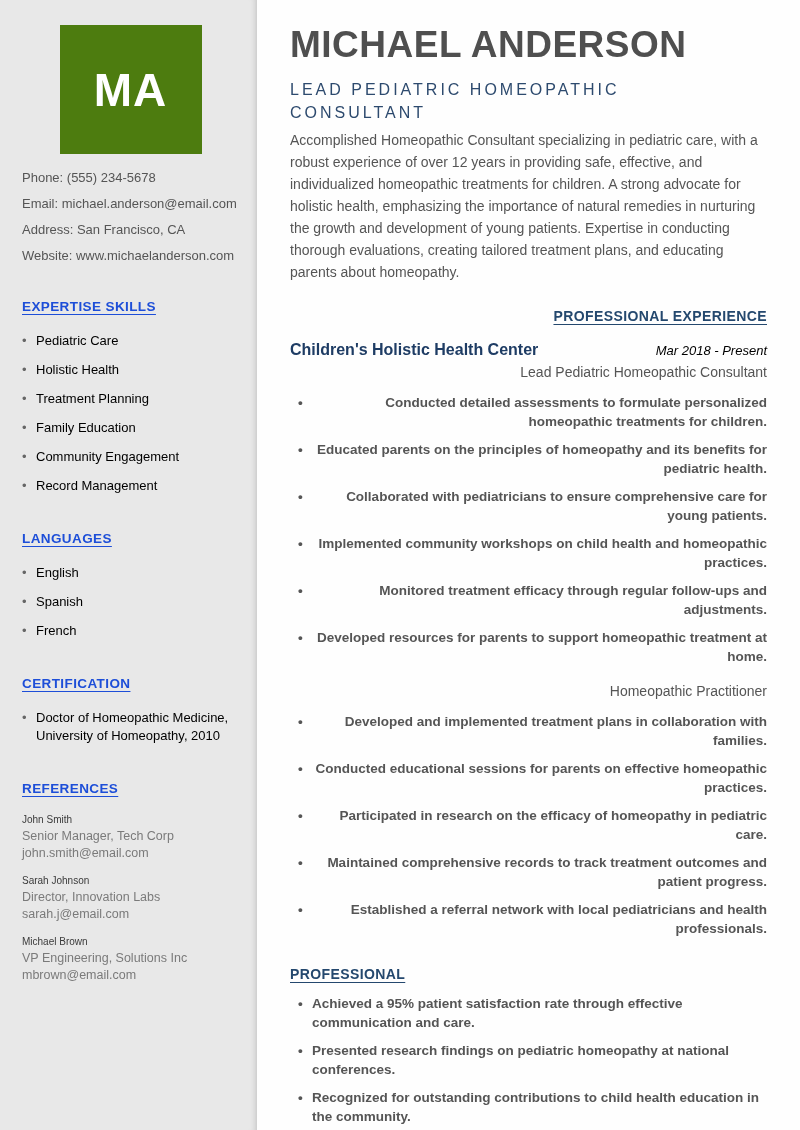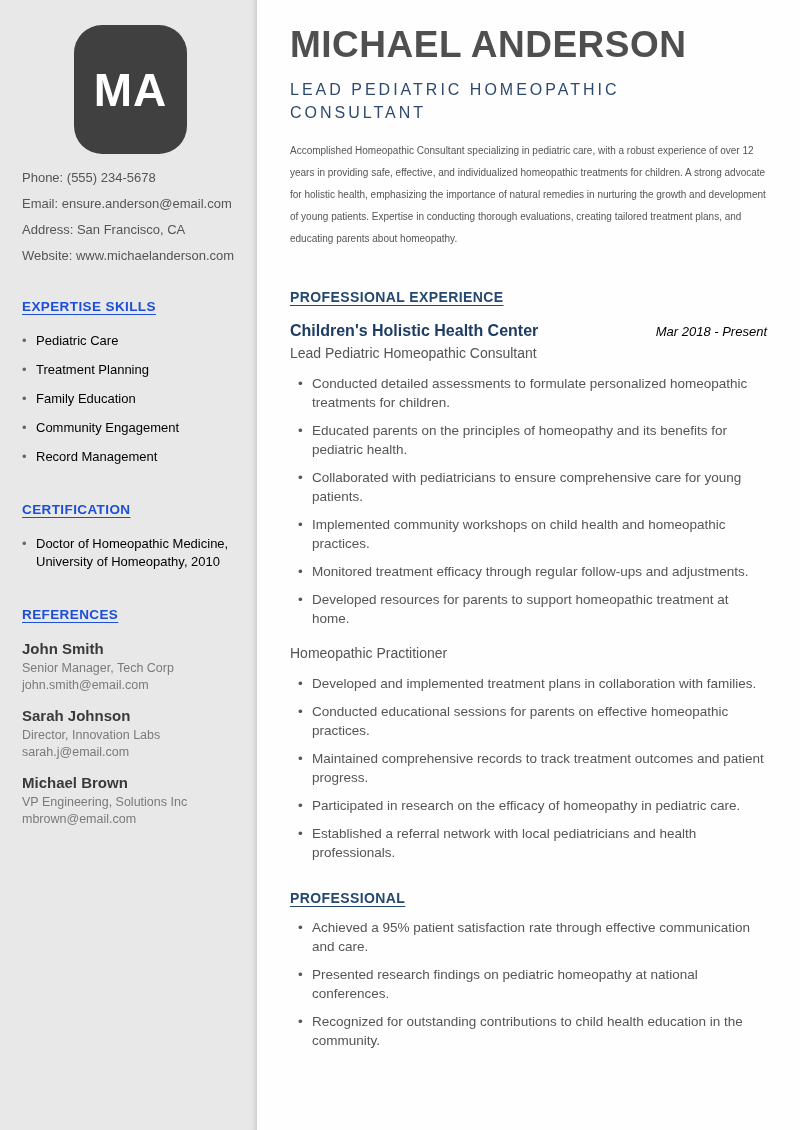--- a/index.html
+++ b/index.html
@@ -17,24 +17,24 @@
 
   
   .sidebar {
     width: 257px;
     min-width: 257px;
     background: #e8e8e8;
     box-shadow: inset -7px 0 7px -7px rgba(0,0,0,0.22);
     padding: 25px 18px 20px 22px;
   }
   .avatar {
-    width: 113px; height: 129px;
-    background: #404040;
+    width: 142px; height: 129px;
+    background: #4d7c0f;
     margin: 0 auto;
-    display: flex; align-items: center; justify-content: center; border-radius: 28px;
+    display: flex; align-items: center; justify-content: center;
   }
   .avatar-initials {
     color: #ffffff;
     font-size: 46px;
     font-weight: bold;
     letter-spacing: 1px;
   }
   .contact { margin-top: 16px; }
   .contact-line {
     font-size: 13px;
@@ -62,22 +62,22 @@
     line-height: 18px;
   }
   ul.side-list li::before {
     content: "\2022";
     position: absolute;
     left: 0; top: 0;
     color: #666666;
   }
   .ref-entry { margin-bottom: 13px; }
   .ref-name {
-    font-size: 15px;
-    font-weight: bold;
+    font-size: 10px;
+    font-weight: normal;
     color: #3a3a3a;
     margin-bottom: 3px;
   }
   .ref-role, .ref-email {
     font-size: 12.5px;
     color: #7a7a7a;
     line-height: 17px;
   }
 
   
@@ -95,34 +95,34 @@
   }
   .person-title {
     margin-top: 13px;
     font-size: 16px;
     color: #2d4a6e;
     letter-spacing: 3px;
     line-height: 1.45;
     max-width: 470px;
   }
   .summary {
-    margin-top: 16px;
-    font-size: 10px;
+    margin-top: 5px;
+    font-size: 14px;
     color: #555555;
     line-height: 22px;
   }
   .main-heading {
     font-size: 14px;
     font-weight: bold;
     color: #24486e;
     letter-spacing: 0.4px;
     text-decoration: underline;
     text-underline-offset: 3px;
   }
-  .experience-section { margin-top: 39px; }
+  .experience-section { margin-top: 25px; text-align: right; }
   .job { margin-top: 17px; }
   .job-header {
     display: flex;
     justify-content: space-between;
     align-items: baseline;
   }
   .job-company {
     font-size: 16px;
     font-weight: bold;
     color: #1e3c64;
@@ -130,21 +130,21 @@
   .job-dates {
     font-size: 13px;
     font-style: italic;
     color: #000000;
   }
   .job-role {
     margin-top: 5px;
     font-size: 14px;
     color: #555555;
   }
-  ul.main-list { list-style: none; margin-top: 13px; }
+  ul.main-list { list-style: none; margin-top: 13px; font-weight: bold; }
   ul.main-list li {
     font-size: 13.5px;
     color: #555555;
     line-height: 19px;
     padding-left: 22px;
     position: relative;
     margin-bottom: 9px;
   }
   ul.main-list li::before {
     content: "\2022";
@@ -160,36 +160,45 @@
 
 <div class="page">
 
   <aside class="sidebar">
     <div class="avatar">
       <span class="avatar-initials">MA</span>
     </div>
 
     <div class="contact">
       <div class="contact-line">Phone: (555) 234-5678</div>
-      <div class="contact-line">Email: ensure.anderson@email.com</div>
+      <div class="contact-line">Email: michael.anderson@email.com</div>
       <div class="contact-line">Address: San Francisco, CA</div>
       <div class="contact-line">Website: www.michaelanderson.com</div>
     </div>
 
     <section class="side-section">
       <div class="side-heading">EXPERTISE SKILLS</div>
       <ul class="side-list">
         <li>Pediatric Care</li>
+        <li>Holistic Health</li>
         <li>Treatment Planning</li>
         <li>Family Education</li>
         <li>Community Engagement</li>
         <li>Record Management</li>
       </ul>
     </section>
 
+    <section class="side-section">
+      <div class="side-heading">LANGUAGES</div>
+      <ul class="side-list">
+        <li>English</li>
+        <li>Spanish</li>
+        <li>French</li>
+      </ul>
+    </section>
 
     <section class="side-section">
       <div class="side-heading">CERTIFICATION</div>
       <ul class="side-list">
         <li>Doctor of Homeopathic Medicine, University of Homeopathy, 2010</li>
       </ul>
     </section>
 
     <section class="side-section">
       <div class="side-heading">REFERENCES</div>
@@ -234,22 +243,22 @@
           <li>Monitored treatment efficacy through regular follow-ups and adjustments.</li>
           <li>Developed resources for parents to support homeopathic treatment at home.</li>
         </ul>
       </div>
 
       <div class="job">
         <div class="job-role">Homeopathic Practitioner</div>
         <ul class="main-list">
           <li>Developed and implemented treatment plans in collaboration with families.</li>
           <li>Conducted educational sessions for parents on effective homeopathic practices.</li>
+          <li>Participated in research on the efficacy of homeopathy in pediatric care.</li>
           <li>Maintained comprehensive records to track treatment outcomes and patient progress.</li>
-          <li>Participated in research on the efficacy of homeopathy in pediatric care.</li>
           <li>Established a referral network with local pediatricians and health professionals.</li>
         </ul>
       </div>
     </section>
 
     <section class="achievements-section">
       <div class="main-heading">PROFESSIONAL</div>
       <ul class="main-list">
         <li>Achieved a 95% patient satisfaction rate through effective communication and care.</li>
         <li>Presented research findings on pediatric homeopathy at national conferences.</li>

